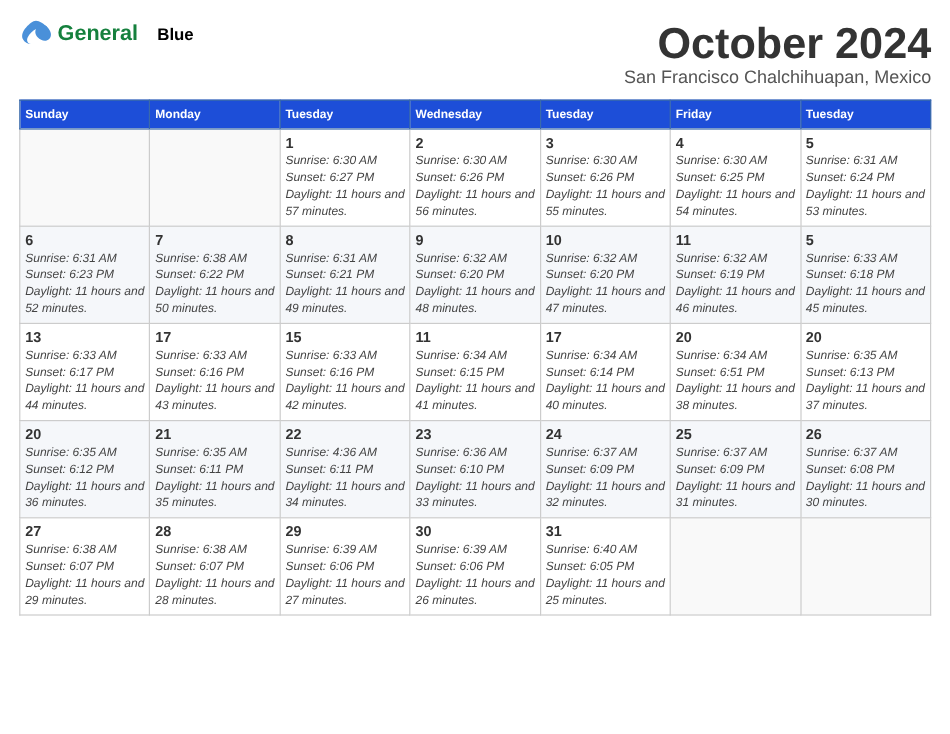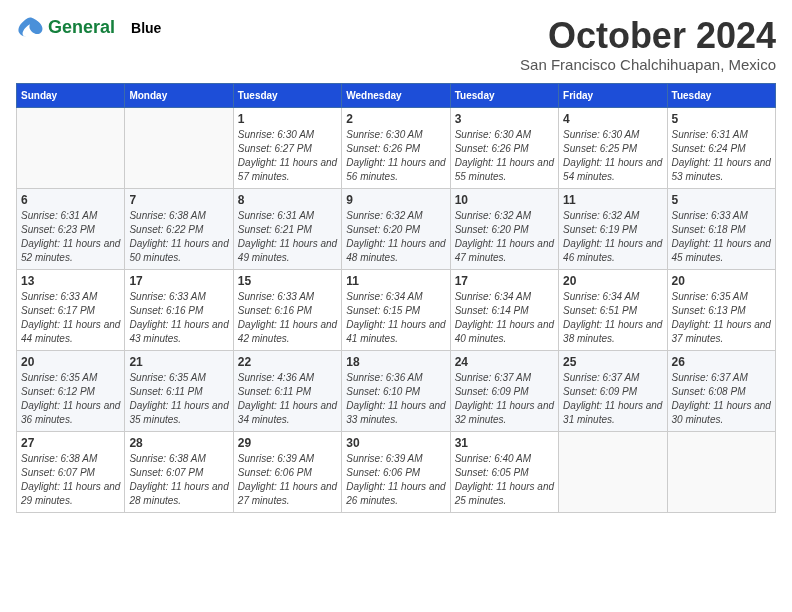--- a/index.html
+++ b/index.html
@@ -258,21 +258,21 @@
 Sunset: 6:11 PM
 Daylight: 11 hours and 35 minutes.</div>
         </td>
         <td>
           <span class="day-number">22</span>
           <div class="day-info">Sunrise: 4:36 AM
 Sunset: 6:11 PM
 Daylight: 11 hours and 34 minutes.</div>
         </td>
         <td>
-          <span class="day-number">18</span>
+          <span class="day-number">23</span>
           <div class="day-info">Sunrise: 6:36 AM
 Sunset: 6:10 PM
 Daylight: 11 hours and 33 minutes.</div>
         </td>
         <td>
           <span class="day-number">24</span>
           <div class="day-info">Sunrise: 6:37 AM
 Sunset: 6:09 PM
 Daylight: 11 hours and 32 minutes.</div>
         </td>

